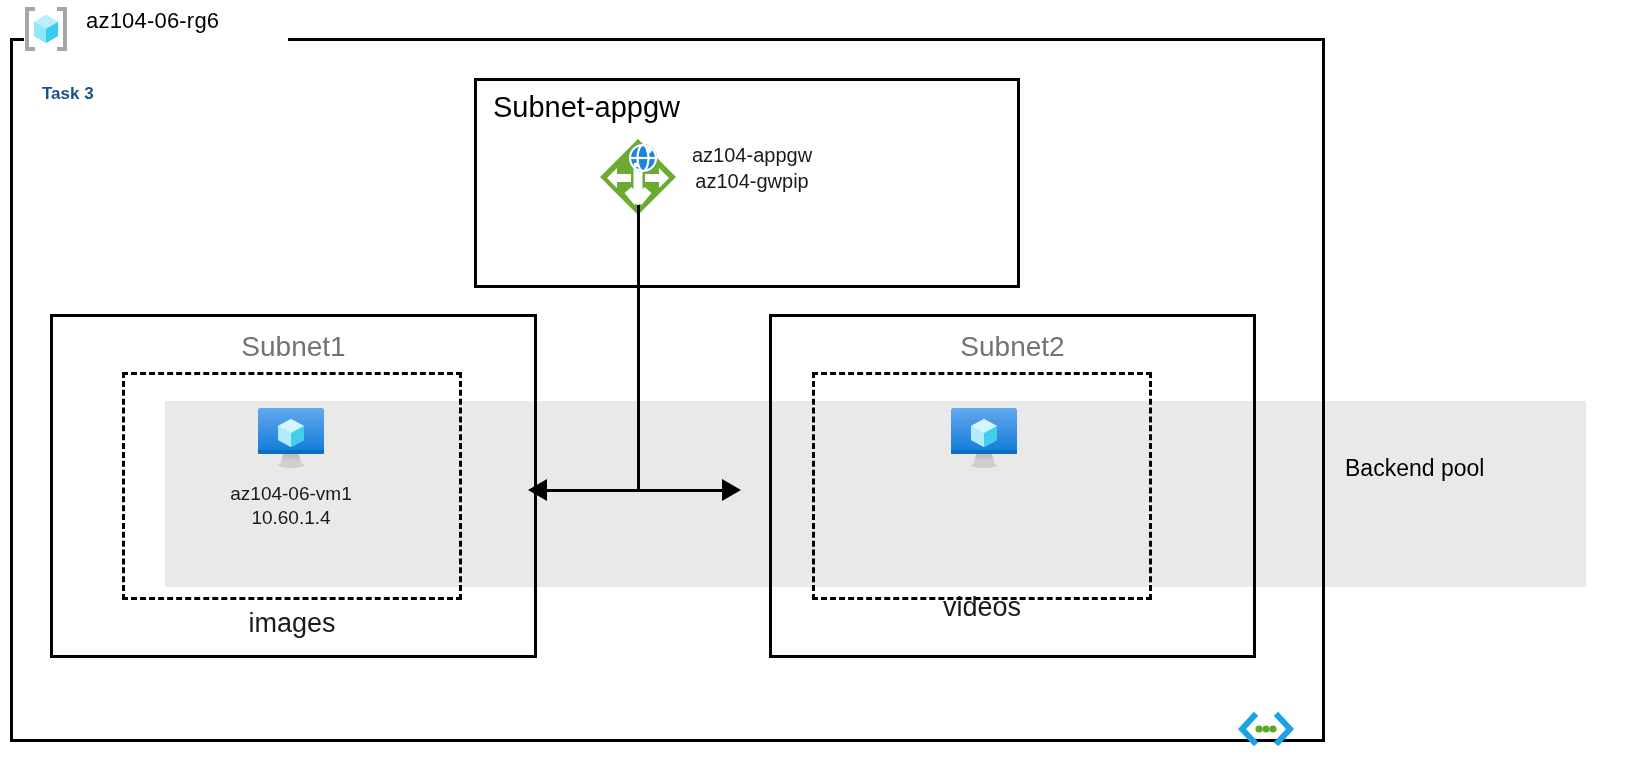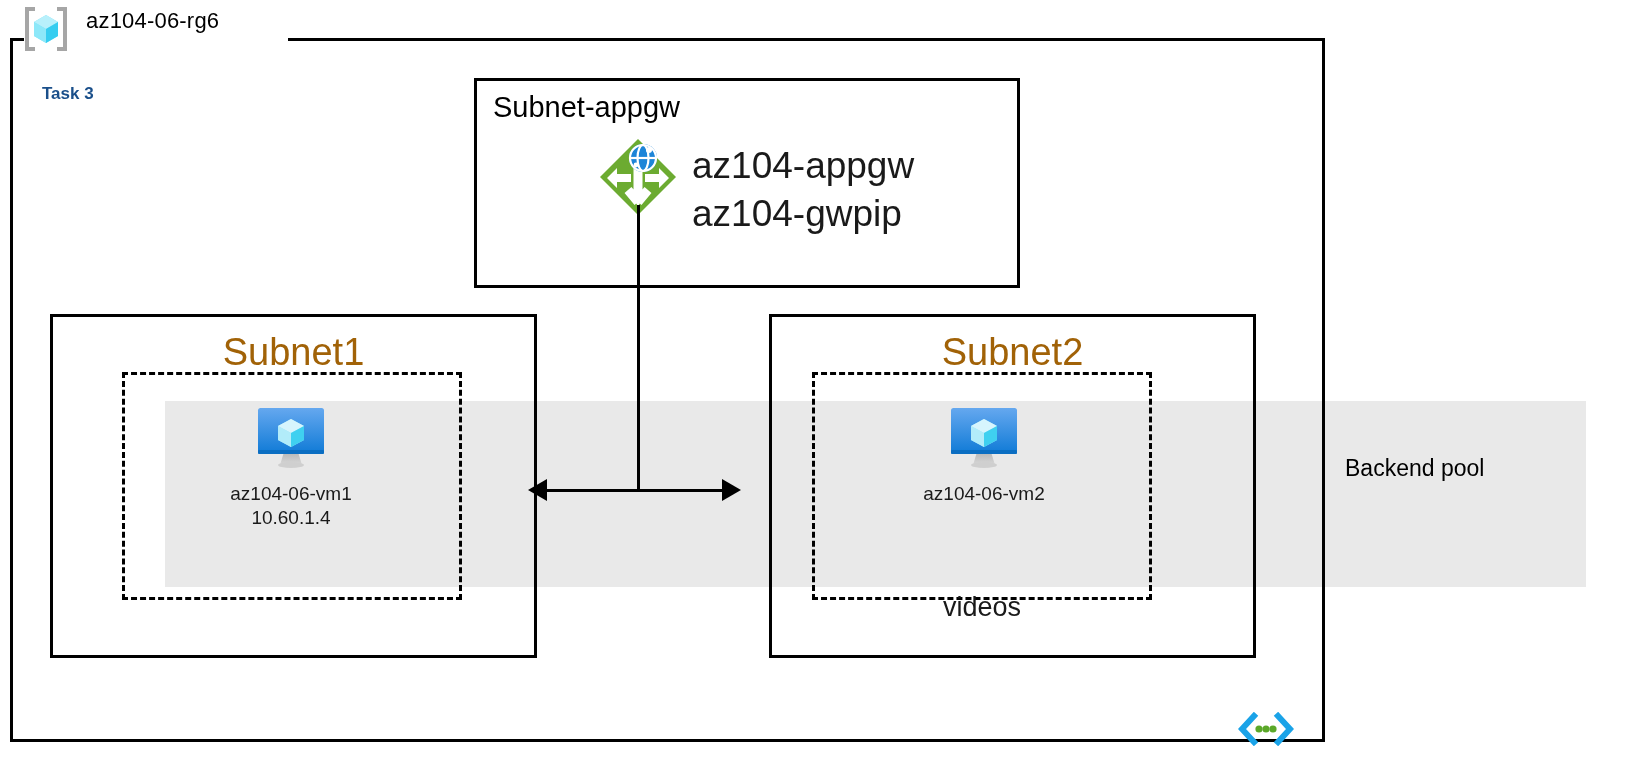--- a/index.html
+++ b/index.html
@@ -105,22 +105,22 @@
     position: absolute;
     left: 16px; top: 10px;
     font-size: 29px;
     color: #000000;
     white-space: nowrap;
   }
   .subnet-title-center {
     position: absolute;
     left: 0; right: 0; top: 14px;
     text-align: center;
-    font-size: 38px;
-    color: #a16207;
+    font-size: 28px;
+    color: #737373;
   }
 
   
   .dashed-box {
     position: absolute;
     border: 3px dashed #000000;
     background: transparent;
   }
   .dashed-box.d1 { left: 122px; top: 372px; width: 340px; height: 228px; }
   .dashed-box.d2 { left: 812px; top: 372px; width: 340px; height: 228px; }
@@ -153,24 +153,25 @@
 
   
   .appgw-icon {
     position: absolute;
     left: 597px; top: 136px;
     width: 82px; height: 82px;
   }
   .appgw-labels {
     position: absolute;
     left: 692px; top: 142px;
-    font-size: 37px;
+    font-size: 20px;
     color: #1a1a1a;
     line-height: 1.3;
     white-space: nowrap;
+    text-align: center;
   }
 
   
   .conn-vertical {
     position: absolute;
     left: 637px; top: 205px;
     width: 3px; height: 286px;
     background: #000000;
   }
   .conn-horizontal {
@@ -270,20 +271,21 @@
       <rect x="6" y="8" width="66" height="46" rx="2.5" fill="url(#vmscreen1)"></rect>
       <rect x="6" y="50" width="66" height="4" rx="1" fill="#0b6ec2"></rect>
       <polygon points="39,19 52,26 52,40 39,47 26,40 26,26" fill="#9fe6f8"></polygon>
       <polygon points="39,19 52,26 39,33 26,26" fill="#d7f5fd"></polygon>
       <polygon points="39,33 52,26 52,40 39,47" fill="#3fd0f0"></polygon>
       <polygon points="39,33 26,26 26,40 39,47" fill="#b2ecfa"></polygon>
     </svg>
     <div class="vm-name">az104-06-vm1</div>
     <div class="vm-ip">10.60.1.4</div>
   </div>
+  <div class="container-caption c1">images</div>
 
   <div class="subnet-box sub2">
     <div class="subnet-title-center">Subnet2</div>
   </div>
   <div class="dashed-box d2"></div>
   <div class="vm-group v2">
     <svg class="vm-icon" viewBox="0 0 78 72">
       <defs>
         <linearGradient id="vmscreen2" x1="0" y1="0" x2="0" y2="1">
           <stop offset="0" stop-color="#65a8ef"></stop>
@@ -296,21 +298,20 @@
       </defs>
       <path d="M32,52 L46,52 L50,65 L28,65 Z" fill="url(#vmstand2)"></path>
       <ellipse cx="39" cy="65" rx="13" ry="3" fill="#cfcfcf"></ellipse>
       <rect x="6" y="8" width="66" height="46" rx="2.5" fill="url(#vmscreen2)"></rect>
       <rect x="6" y="50" width="66" height="4" rx="1" fill="#0b6ec2"></rect>
       <polygon points="39,19 52,26 52,40 39,47 26,40 26,26" fill="#9fe6f8"></polygon>
       <polygon points="39,19 52,26 39,33 26,26" fill="#d7f5fd"></polygon>
       <polygon points="39,33 52,26 52,40 39,47" fill="#3fd0f0"></polygon>
       <polygon points="39,33 26,26 26,40 39,47" fill="#b2ecfa"></polygon>
     </svg>
-    <div class="vm-name">az104-06-vm2</div>
   </div>
   <div class="container-caption c2">videos</div>
 
   <svg class="code-badge" viewBox="0 0 56 34">
     <path d="M16,4 L4,17 L16,30" fill="none" stroke="#1aa3e8" stroke-width="6" stroke-linecap="square" stroke-linejoin="miter"></path>
     <path d="M40,4 L52,17 L40,30" fill="none" stroke="#1aa3e8" stroke-width="6" stroke-linecap="square" stroke-linejoin="miter"></path>
     <circle cx="21" cy="17" r="3.6" fill="#5ba829"></circle>
     <circle cx="28" cy="17" r="3.6" fill="#5ba829"></circle>
     <circle cx="35" cy="17" r="3.6" fill="#5ba829"></circle>
   </svg>

